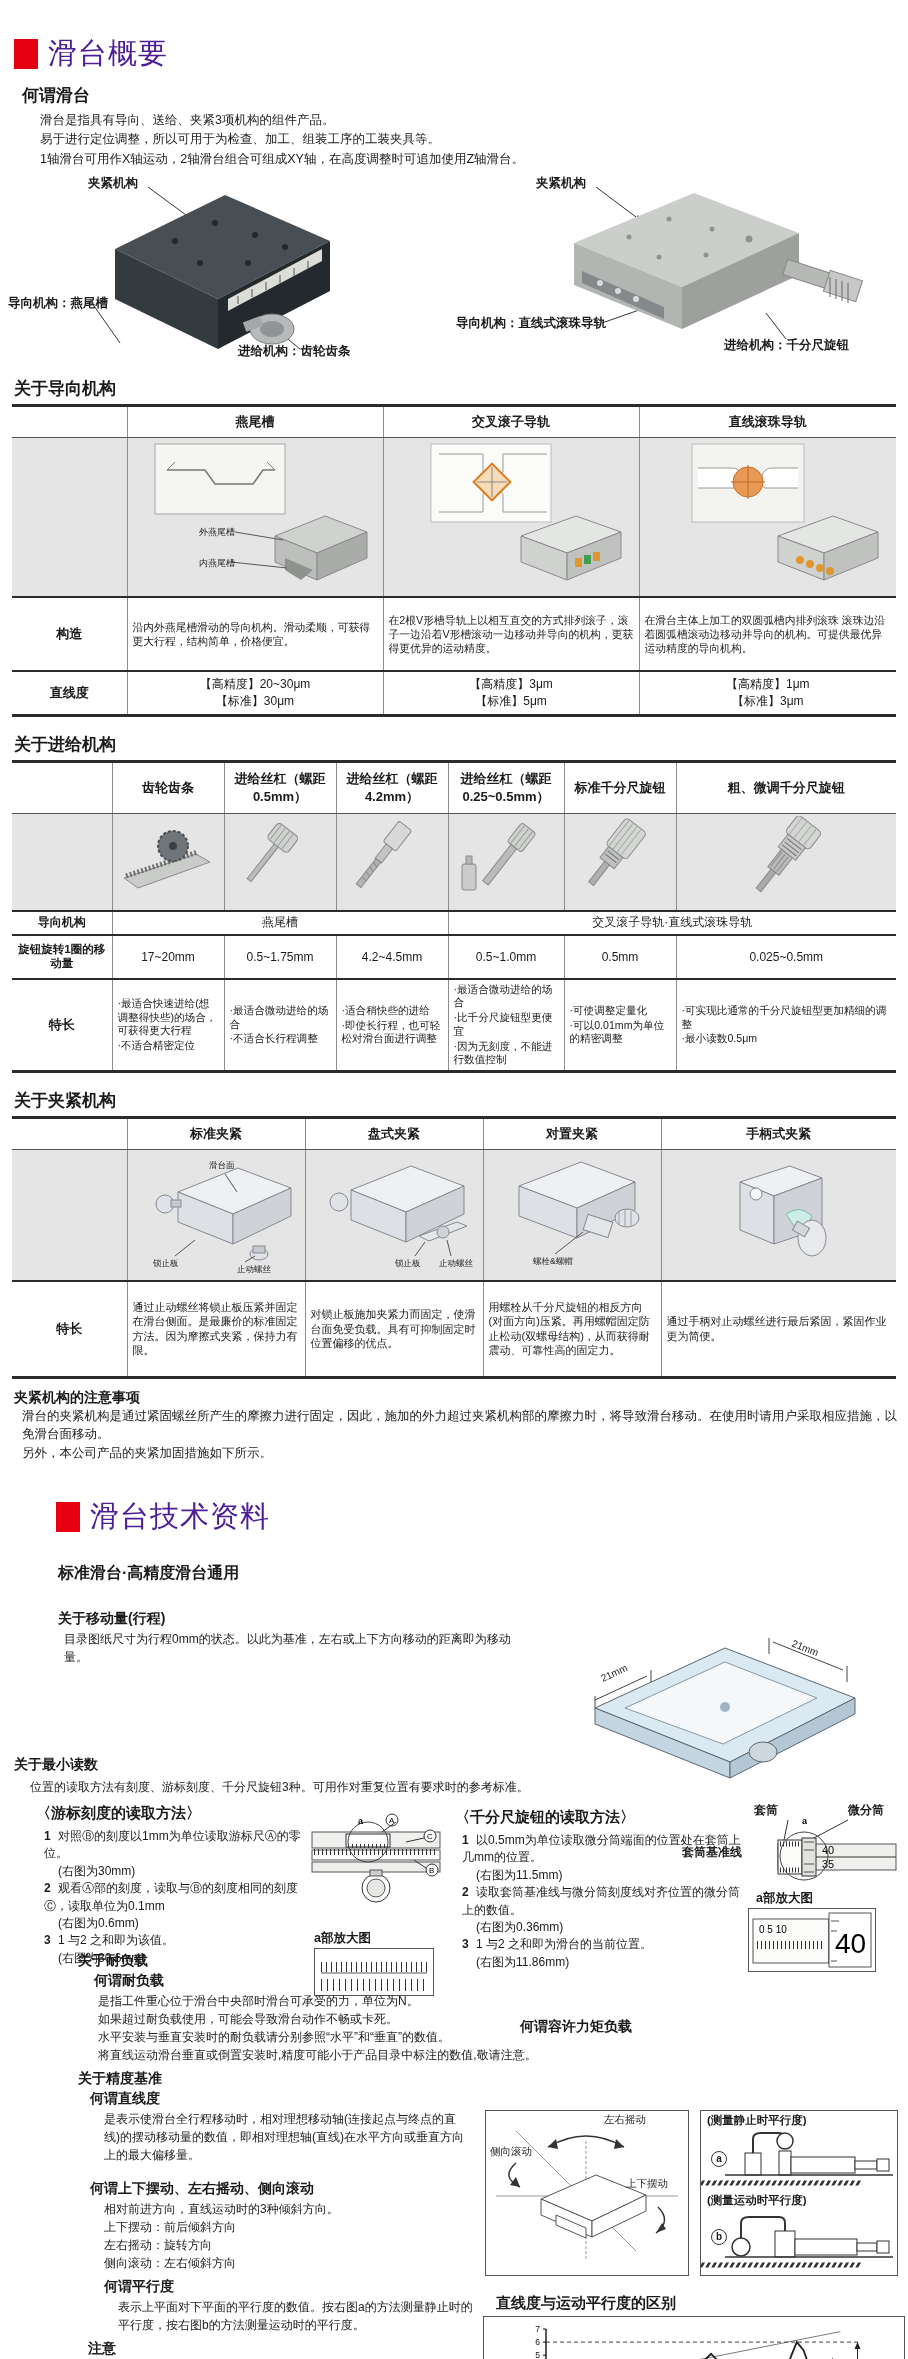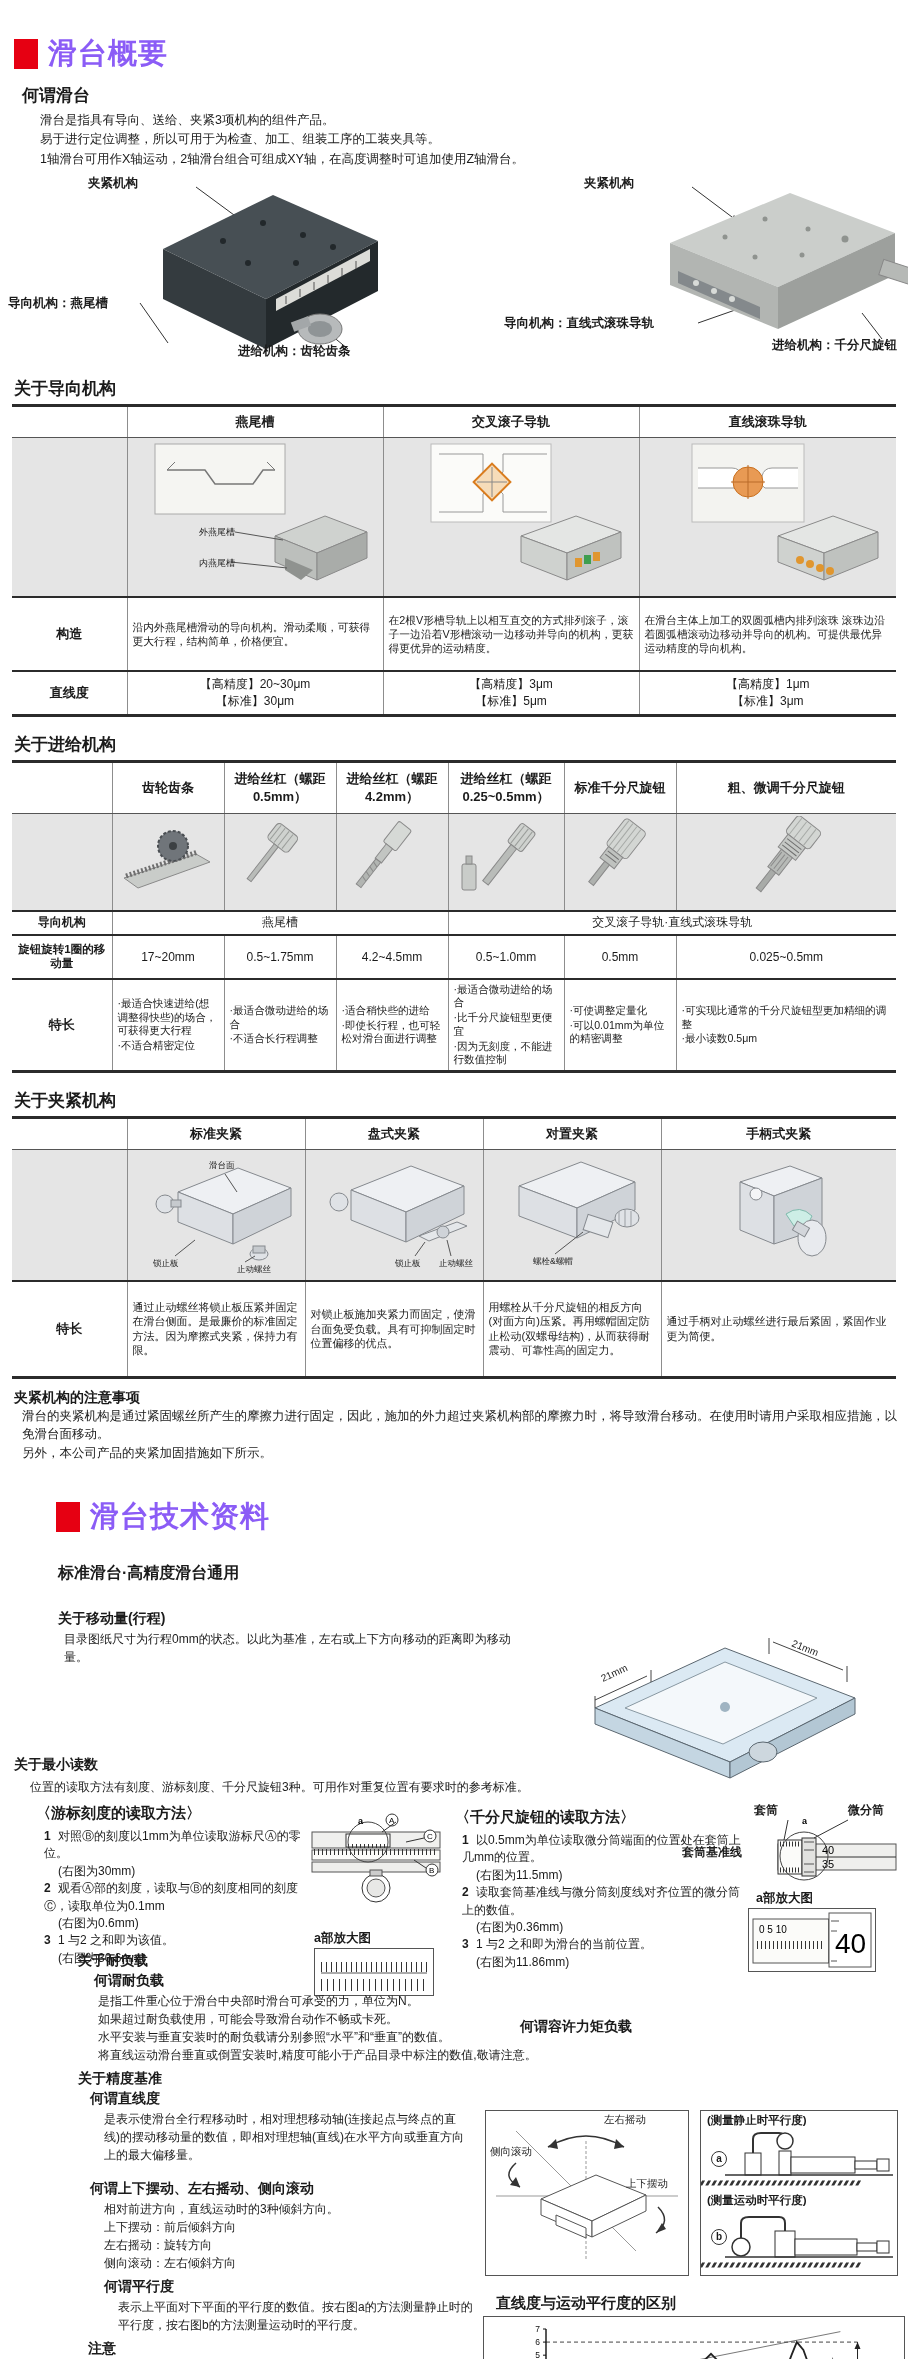--- a/index.html
+++ b/index.html
@@ -1,30 +1,30 @@
 <!DOCTYPE html>
 <html><head>
 <meta charset="utf-8">
 <style>
   html,body{margin:0;padding:0;background:#fff;}
   body{width:908px;font-family:"Liberation Sans","DejaVu Sans",sans-serif;color:#1b1b1b;}
   .page{width:908px;position:relative;overflow:hidden;}
   
   .red-banner{display:flex;align-items:center;gap:10px;margin:34px 0 8px 14px;}
   .red-sq{width:24px;height:30px;background:#e60012;flex:0 0 auto;}
-  .red-title{color:#8b5cf6;font-size:29px;font-weight:bold;letter-spacing:1px;}
+  .red-title{color:#4c1d95;font-size:29px;font-weight:normal;letter-spacing:1px;}
   
   .h-big{font-size:17px;font-weight:bold;margin:10px 0 4px 22px;}
   .h-sec{font-size:17px;font-weight:bold;margin:16px 0 2px 14px;}
   .h-sub{font-size:14px;font-weight:bold;}
   .txt{font-size:12.5px;line-height:1.55;}
   .indent{margin-left:40px;}
   
   .figs{display:flex;height:190px;margin-top:2px;}
-  .fig{position:relative;width:454px;height:190px;padding-left:48px;}
+  .fig{position:relative;width:454px;height:190px;}
   .callout{position:absolute;font-size:12.5px;font-weight:bold;white-space:nowrap;}
   
   table.tbl{border-collapse:collapse;width:884px;margin:4px 0 0 12px;table-layout:fixed;}
   table.tbl{border-top:3px solid #2b2b2b;border-bottom:3px solid #2b2b2b;}
   .tbl td,.tbl th{border-left:1px solid #8d8d8d;padding:2px 5px;vertical-align:middle;}
   .tbl td:first-child,.tbl th:first-child{border-left:none;}
   .tbl .hrow th{border-bottom:1px solid #555;font-size:13px;font-weight:bold;text-align:center;padding:6px 2px;}
   .tbl .imgrow td{border-bottom:2px solid #2b2b2b;text-align:center;background:#e5e5e5;}
   .tbl .midrow td{border-bottom:2px solid #2b2b2b;}
   .lblcell{font-size:13px;font-weight:bold;text-align:center;}

